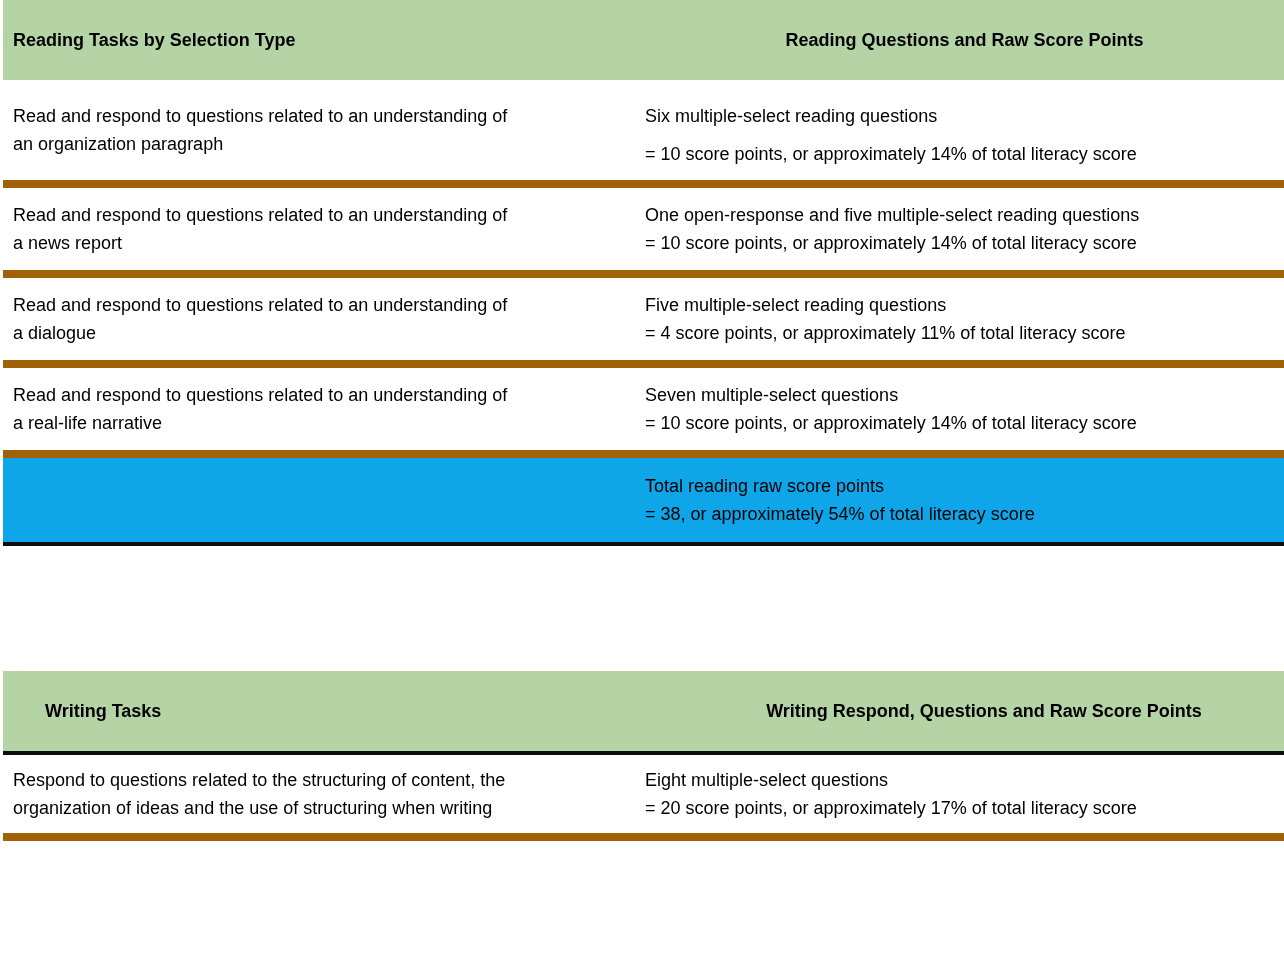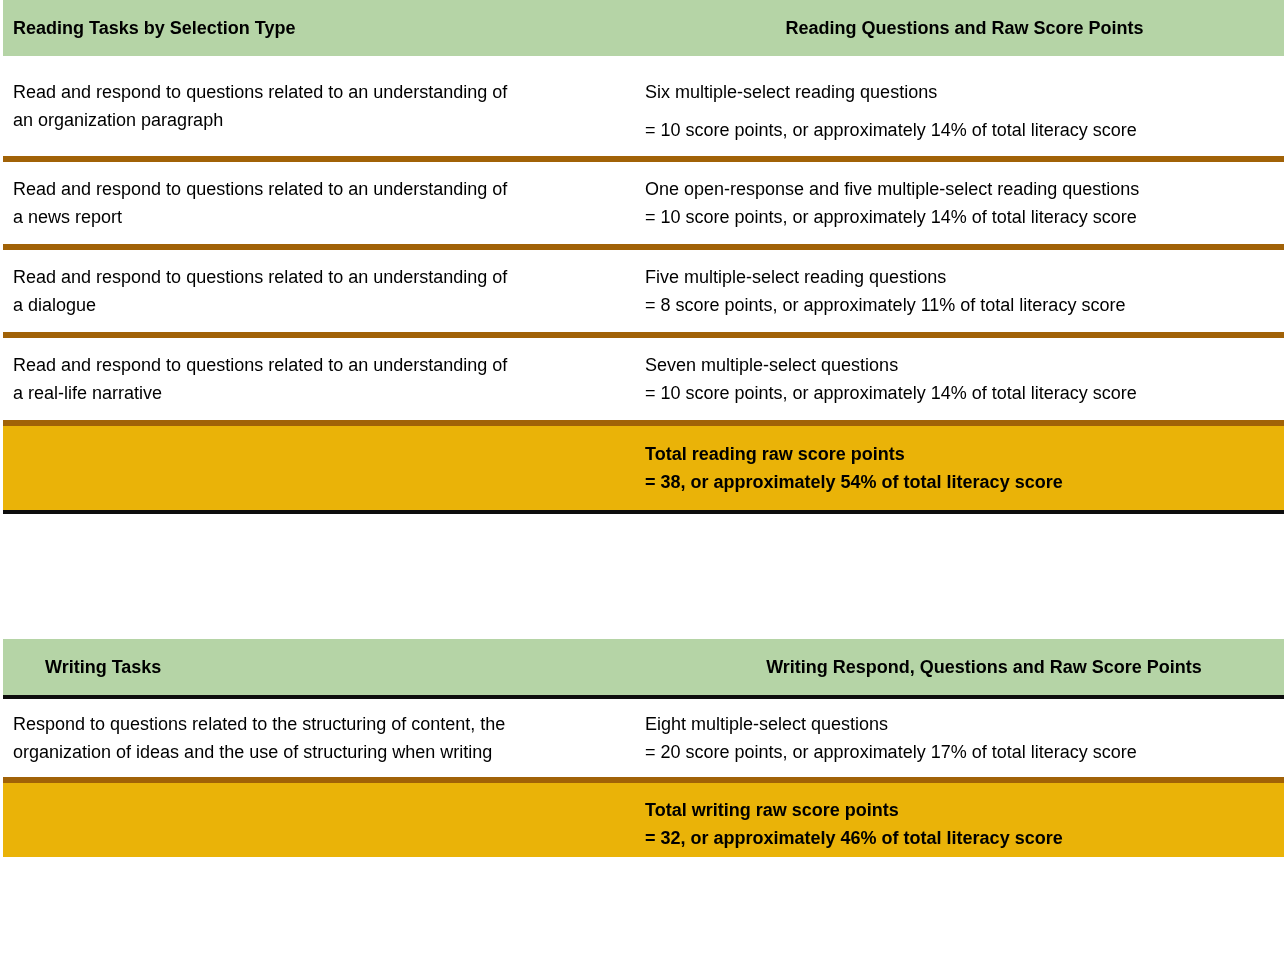--- a/index.html
+++ b/index.html
@@ -29,49 +29,49 @@
     font-weight: normal;
     overflow: hidden;
   }
   col.c1 { width: 639px; }
   col.c2 { width: 642px; }
 
   
   tr.head-row th {
     background: #b5d4a6;
     font-weight: bold;
-    height: 56px;
+    height: 80px;
     vertical-align: middle;
     padding: 0;
   }
   tr.head-row th.cell-task { padding-left: 10px; }
   tr.head-row th.cell-score { padding-left: 3px; text-align: center; }
 
   #reading-table tr.head-row th { border-bottom: none; }
   #writing-table tr.head-row th { border-bottom: 4px solid #0d0d0d; padding-left: 42px; }
 
   
-  tr.body-row td { border-bottom: 6px solid #a16207; }
+  tr.body-row td { border-bottom: 8px solid #a16207; }
   td.cell-task { padding-left: 10px; padding-right: 30px; }
   td.cell-score { padding-left: 3px; padding-right: 8px; margin-left: 8px; }
 
   
   #reading-table tr.row-0 td { padding-top: 22px; padding-bottom: 12px; }
   #reading-table tr.row-1 td,
   #reading-table tr.row-2 td,
   #reading-table tr.row-3 td { padding-top: 13px; padding-bottom: 13px; }
   #reading-table tr.row-0 td.cell-score .score-line { margin-top: 10px; }
 
   #writing-table tr.row-0 td { padding-top: 9px; padding-bottom: 9px; }
   #writing-table tr.row-1 td { padding-top: 11px; padding-bottom: 11px; }
 
   
   tr.total-row td {
-    background: #eab308;
-    font-weight: bold;
+    background: #0ea5e9;
+    font-weight: normal;
   }
   #reading-table tr.total-row td {
     border-bottom: 4px solid #0d0d0d;
     padding-top: 14px; padding-bottom: 14px;
   }
   #writing-table tr.total-row td {
     border-bottom: none;
     padding-top: 13px; padding-bottom: 5px;
   }
 
@@ -114,21 +114,21 @@
           <div class="score-line">= 10 score points, or approximately 14% of total literacy score</div>
         </td>
       </tr>
       <tr class="body-row row-2">
         <td class="cell-task">
           <div>Read and respond to questions related to an understanding of</div>
           <div>a dialogue</div>
         </td>
         <td class="cell-score">
           <div>Five multiple-select reading questions</div>
-          <div class="score-line">= 8 score points, or approximately 11% of total literacy score</div>
+          <div class="score-line">= 4 score points, or approximately 11% of total literacy score</div>
         </td>
       </tr>
       <tr class="body-row row-3">
         <td class="cell-task">
           <div>Read and respond to questions related to an understanding of</div>
           <div>a real-life narrative</div>
         </td>
         <td class="cell-score">
           <div>Seven multiple-select questions</div>
           <div class="score-line">= 10 score points, or approximately 14% of total literacy score</div>
@@ -161,23 +161,16 @@
       <tr class="body-row row-1">
         <td class="cell-task">
           <div>Respond to questions related to the structuring of content, the</div>
           <div>organization of ideas and the use of structuring when writing</div>
         </td>
         <td class="cell-score">
           <div>Eight multiple-select questions</div>
           <div class="score-line">= 20 score points, or approximately 17% of total literacy score</div>
         </td>
       </tr>
-      <tr class="total-row">
-        <td class="cell-task"></td>
-        <td class="cell-score">
-          <div>Total writing raw score points</div>
-          <div>= 32, or approximately 46% of total literacy score</div>
-        </td>
-      </tr>
     </tbody>
   </table>
 
 </div>
 
 </body></html>

